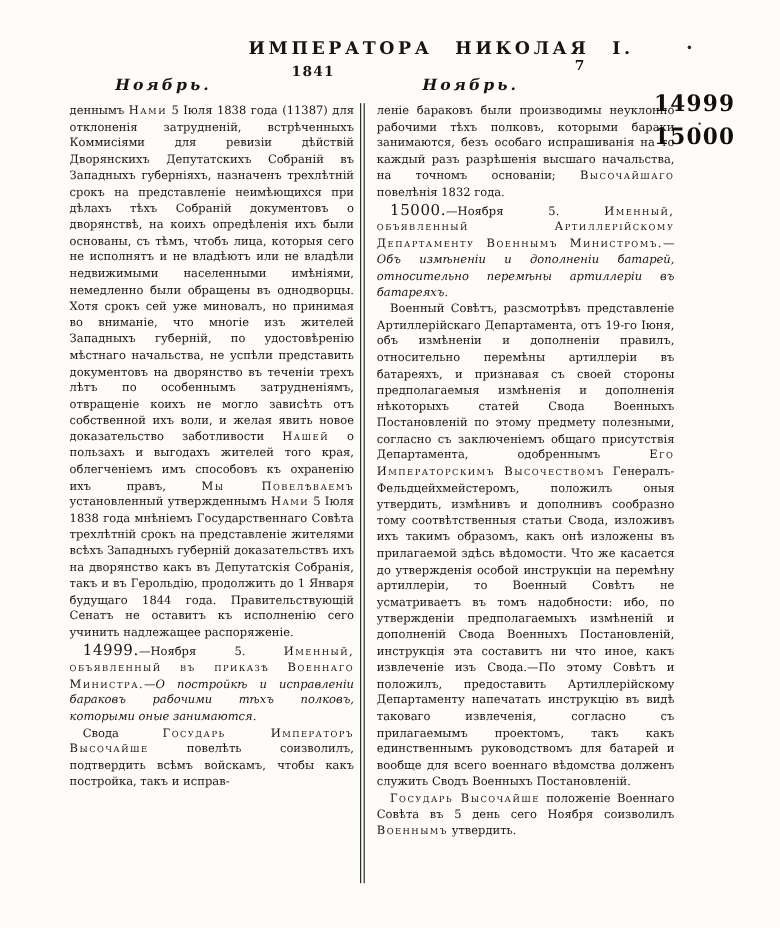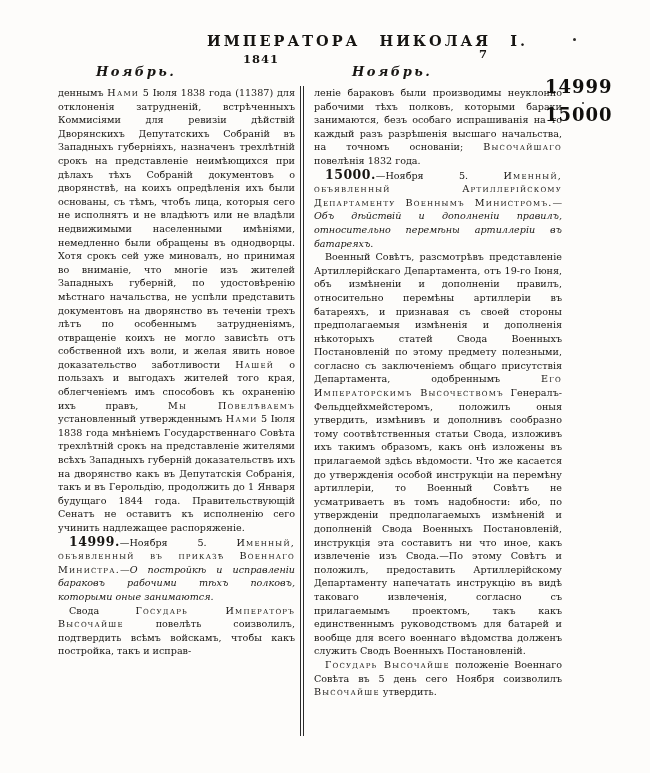--- a/index.html
+++ b/index.html
@@ -25,21 +25,21 @@
   .col-left{left:58px;width:237px;}
   .col-right{left:314px;width:248px;}
   .para{
     margin:0;font-size:9.6px;line-height:13.6px;text-align:justify;
     text-justify:inter-word;
   }
   .para.indent{text-indent:11px;}
   .r{}
   .sc{font-variant:small-caps;letter-spacing:1.2px;}
   .it{font-style:italic;}
-  .num{font-weight:bold;font-size:12.5px;letter-spacing:0.5px;}
+  .num{font-weight:normal;font-size:12.5px;letter-spacing:0.5px;}
   .divider{
     position:absolute;left:300px;top:86px;height:650px;width:2px;
     border-left:1px solid #2b2b2b;border-right:1px solid #2b2b2b;
   }
   .margin-num{
     position:absolute;left:545px;font-size:18px;font-weight:bold;
     letter-spacing:1px;white-space:nowrap;color:#100f0d;
     transform:scaleY(1.05);
   }
   .margin-num.n1{top:76px;}
@@ -61,23 +61,23 @@
 
   <div class="divider"></div>
 
   <div class="col col-left">
       <p class="para"><span class="r">деннымъ </span><span class="sc">Нами</span><span class="r"> 5 Іюля 1838 года (11387) для отклоненія затрудненій, встрѣченныхъ Коммисіями для ревизіи дѣйствій Дворянскихъ Депутатскихъ Собраній въ Западныхъ губерніяхъ, назначенъ трехлѣтній срокъ на представленіе неимѣющихся при дѣлахъ тѣхъ Собраній документовъ о дворянствѣ, на коихъ опредѣленія ихъ были основаны, съ тѣмъ, чтобъ лица, которыя сего не исполнятъ и не владѣютъ или не владѣли недвижимыми населенными имѣніями, немедленно были обращены въ однодворцы. Хотя срокъ сей уже миновалъ, но принимая во вниманіе, что многіе изъ жителей Западныхъ губерній, по удостовѣренію мѣстнаго начальства, не успѣли представить документовъ на дворянство въ теченіи трехъ лѣтъ по особеннымъ затрудненіямъ, отвращеніе коихъ не могло зависѣть отъ собственной ихъ воли, и желая явить новое доказательство заботливости </span><span class="sc">Нашей</span><span class="r"> о пользахъ и выгодахъ жителей того края, облегченіемъ имъ способовъ къ охраненію ихъ правъ, </span><span class="sc">Мы Повелѣваемъ</span><span class="r"> установленный утвержденнымъ </span><span class="sc">Нами</span><span class="r"> 5 Іюля 1838 года мнѣніемъ Государственнаго Совѣта трехлѣтній срокъ на представленіе жителями всѣхъ Западныхъ губерній доказательствъ ихъ на дворянство какъ въ Депутатскія Собранія, такъ и въ Герольдію, продолжить до 1 Января будущаго 1844 года. Правительствующій Сенатъ не оставитъ къ исполненію сего учинить надлежащее распоряженіе.</span></p>
       <p class="para indent"><span class="num">14999.</span><span class="r">—Ноября 5. </span><span class="sc">Именный, объявленный въ приказѣ Военнаго Министра.</span><span class="it">—О постройкѣ и исправленіи бараковъ рабочими тѣхъ полковъ, которыми оные занимаются.</span></p>
       <p class="para indent"><span class="r">Свода </span><span class="sc">Государь Императоръ Высочайше</span><span class="r"> повелѣть соизволилъ, подтвердить всѣмъ войскамъ, чтобы какъ постройка, такъ и исправ-</span></p>
     </div>
   <div class="col col-right">
       <p class="para"><span class="r">леніе бараковъ были производимы неуклонно рабочими тѣхъ полковъ, которыми бараки занимаются, безъ особаго испрашиванія на то каждый разъ разрѣшенія высшаго начальства, на точномъ основаніи; </span><span class="sc">Высочайшаго</span><span class="r"> повелѣнія 1832 года.</span></p>
-      <p class="para indent"><span class="num">15000.</span><span class="r">—Ноября 5. </span><span class="sc">Именный, объявленный Артиллерійскому Департаменту Военнымъ Министромъ.</span><span class="it">—Объ дѣйствій и дополненіи правилъ, относительно перемѣны артиллеріи въ батареяхъ.</span></p>
+      <p class="para indent"><span class="num">15000.</span><span class="r">—Ноября 5. </span><span class="sc">Именный, объявленный Артиллерійскому Департаменту Военнымъ Министромъ.</span><span class="it">—Объ измѣненіи и дополненіи батарей, относительно перемѣны артиллеріи въ батареяхъ.</span></p>
       <p class="para indent"><span class="r">Военный Совѣтъ, разсмотрѣвъ представленіе Артиллерійскаго Департамента, отъ 19-го Іюня, объ измѣненіи и дополненіи правилъ, относительно перемѣны артиллеріи въ батареяхъ, и признавая съ своей стороны предполагаемыя измѣненія и дополненія нѣкоторыхъ статей Свода Военныхъ Постановленій по этому предмету полезными, согласно съ заключеніемъ общаго присутствія Департамента, одобреннымъ </span><span class="sc">Его Императорскимъ Высочествомъ</span><span class="r"> Генералъ-Фельдцейхмейстеромъ, положилъ оныя утвердить, измѣнивъ и дополнивъ сообразно тому соотвѣтственныя статьи Свода, изложивъ ихъ такимъ образомъ, какъ онѣ изложены въ прилагаемой здѣсь вѣдомости. Что же касается до утвержденія особой инструкціи на перемѣну артиллеріи, то Военный Совѣтъ не усматриваетъ въ томъ надобности: ибо, по утвержденіи предполагаемыхъ измѣненій и дополненій Свода Военныхъ Постановленій, инструкція эта составитъ ни что иное, какъ извлеченіе изъ Свода.—По этому Совѣтъ и положилъ, предоставить Артиллерійскому Департаменту напечатать инструкцію въ видѣ таковаго извлеченія, согласно съ прилагаемымъ проектомъ, такъ какъ единственнымъ руководствомъ для батарей и вообще для всего военнаго вѣдомства долженъ служить Сводъ Военныхъ Постановленій.</span></p>
-      <p class="para indent"><span class="sc">Государь Высочайше</span><span class="r"> положеніе Военнаго Совѣта въ 5 день сего Ноября соизволилъ </span><span class="sc">Высочайше</span><span class="r"> утвердить.</span></p>
+      <p class="para indent"><span class="sc">Государь Высочайше</span><span class="r"> положеніе Военнаго Совѣта въ 5 день сего Ноября соизволилъ </span><span class="sc">Военнымъ</span><span class="r"> утвердить.</span></p>
     </div>
 
   <div class="margin-num n1">14999</div>
   <div class="margin-num n2">15000</div>
 
   <div class="speck s1"></div>
   <div class="speck s2"></div>
 </div>
 
 </body></html>

